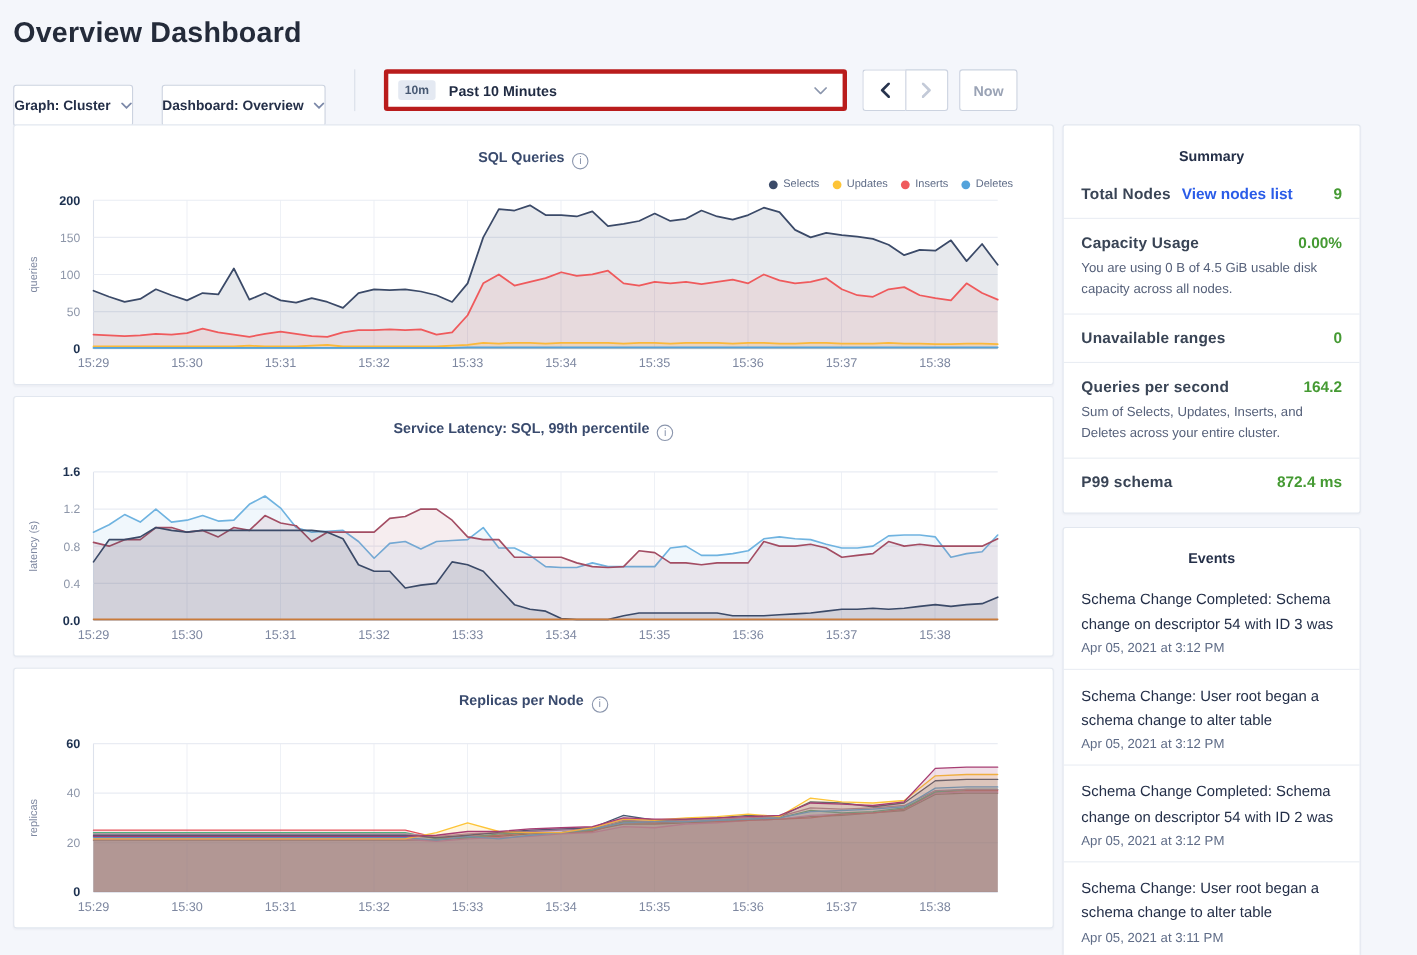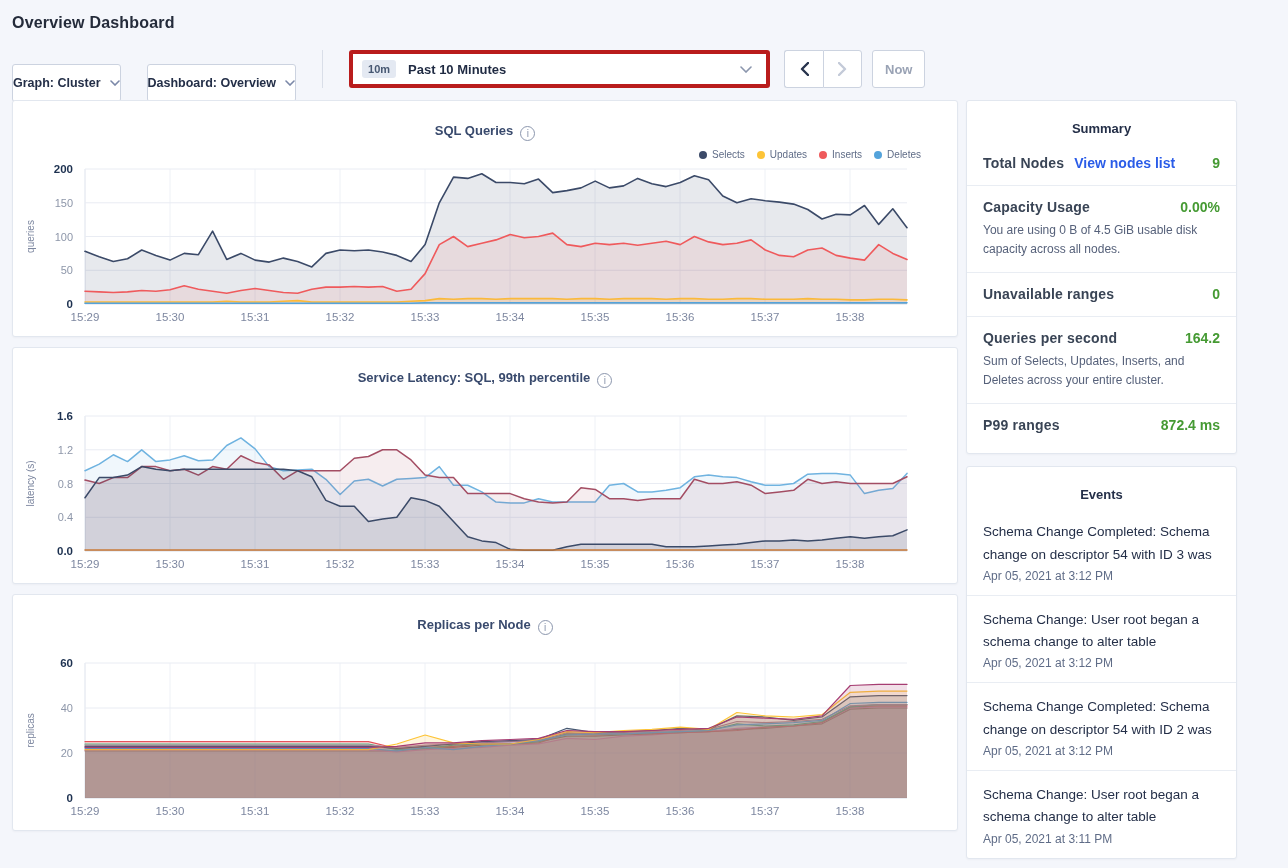--- a/index.html
+++ b/index.html
@@ -3,21 +3,21 @@
 <meta charset="utf-8">
 <style>
   * { margin:0; padding:0; box-sizing:border-box; }
   html,body { width:1288px; height:868px; overflow:hidden; }
   body {
     background:#f4f6fb;
     font-family:"Liberation Sans", sans-serif;
     color:#242f48;
   }
   .page-header { padding:14px 12px 10px 12px; }
-  .page-title { font-size:16px; font-weight:600; color:#242b3a; letter-spacing:.2px; }
+  .page-title { font-size:26px; font-weight:600; color:#242b3a; letter-spacing:.2px; }
 
   
   .toolbar { display:flex; align-items:center; margin:8px 12px 12px 12px; height:38px; }
   .tb-btn {
     height:38px; background:#fff; border:1px solid #ccd3e0; border-radius:3px;
     display:flex; align-items:center; padding:0 0; gap:9px; cursor:pointer;
     font-size:12.5px; font-weight:700; color:#242f48; font-family:inherit;margin-top:28px;
   }
   .tb-btn + .tb-btn { margin-left:26px;text-align:right; }
   .tb-divider { width:1px; height:38px; background:#d9dee8; margin:0 26px; }
@@ -330,21 +330,21 @@
           </div>
           <div class="s-row">
             <div class="s-row-line">
               <span class="s-label">Queries per second</span>
               <span class="s-value">164.2</span>
             </div>
             <p class="s-desc">Sum of Selects, Updates, Inserts, and Deletes across your entire cluster.</p>
           </div>
           <div class="s-row">
             <div class="s-row-line">
-              <span class="s-label">P99 ranges</span>
+              <span class="s-label">P99 schema</span>
               <span class="s-value">872.4 ms</span>
             </div>
           </div>
         </div>
     </div>
     <div class="card">
       <div class="panel-title">Events</div>
       <div id="events-list">
           <div class="e-item">
             <div class="e-msg">Schema Change Completed: Schema change on descriptor 54 with ID 3 was</div>

